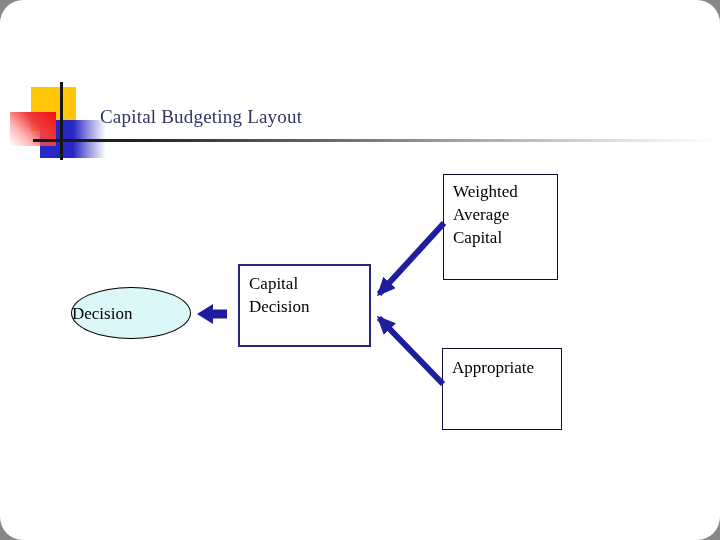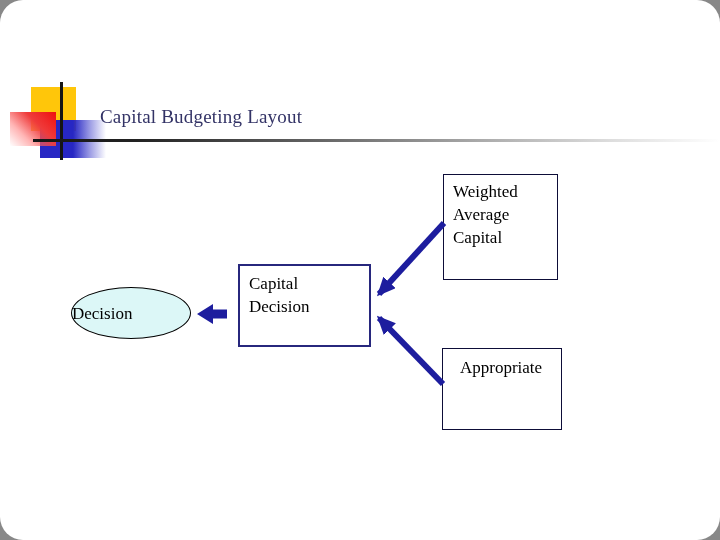--- a/index.html
+++ b/index.html
@@ -23,21 +23,21 @@
     background:linear-gradient(to right,#151515 0%,#222 15%,#666 42%,#aaa 65%,#ddd 84%,#fff 100%);}
   
   .title{
     position:absolute;left:100px;top:106px;
     font-size:19px;color:#333366;letter-spacing:0.2px;
   }
   
   .shape{position:absolute;box-sizing:border-box;color:#000;font-size:17px;line-height:23px;}
   .box-wacc{left:443px;top:174px;width:115px;height:106px;border:1px solid #0d0d38;background:#fff;padding:5px 4px 0 9px;}
   .box-model{left:238px;top:264px;width:133px;height:83px;border:2px solid #27277d;background:#fff;padding:6px 4px 0 9px;}
-  .box-acf{left:442px;top:348px;width:120px;height:82px;border:1px solid #0d0d38;background:#fff;padding:7px 4px 0 17px;}
+  .box-acf{left:442px;top:348px;width:120px;height:82px;border:1px solid #0d0d38;background:#fff;padding:7px 4px 0 9px;}
   .ellipse-decision{
     left:71px;top:287px;width:120px;height:52px;
     border:1px solid #000;border-radius:50%;
     background:#dcf7f7;
     display:flex;align-items:center;justify-content:flex-start;
   }
   .arrow-layer{position:absolute;left:0;top:0;width:720px;height:540px;pointer-events:none;}
 </style>
 </head>
 <body>

